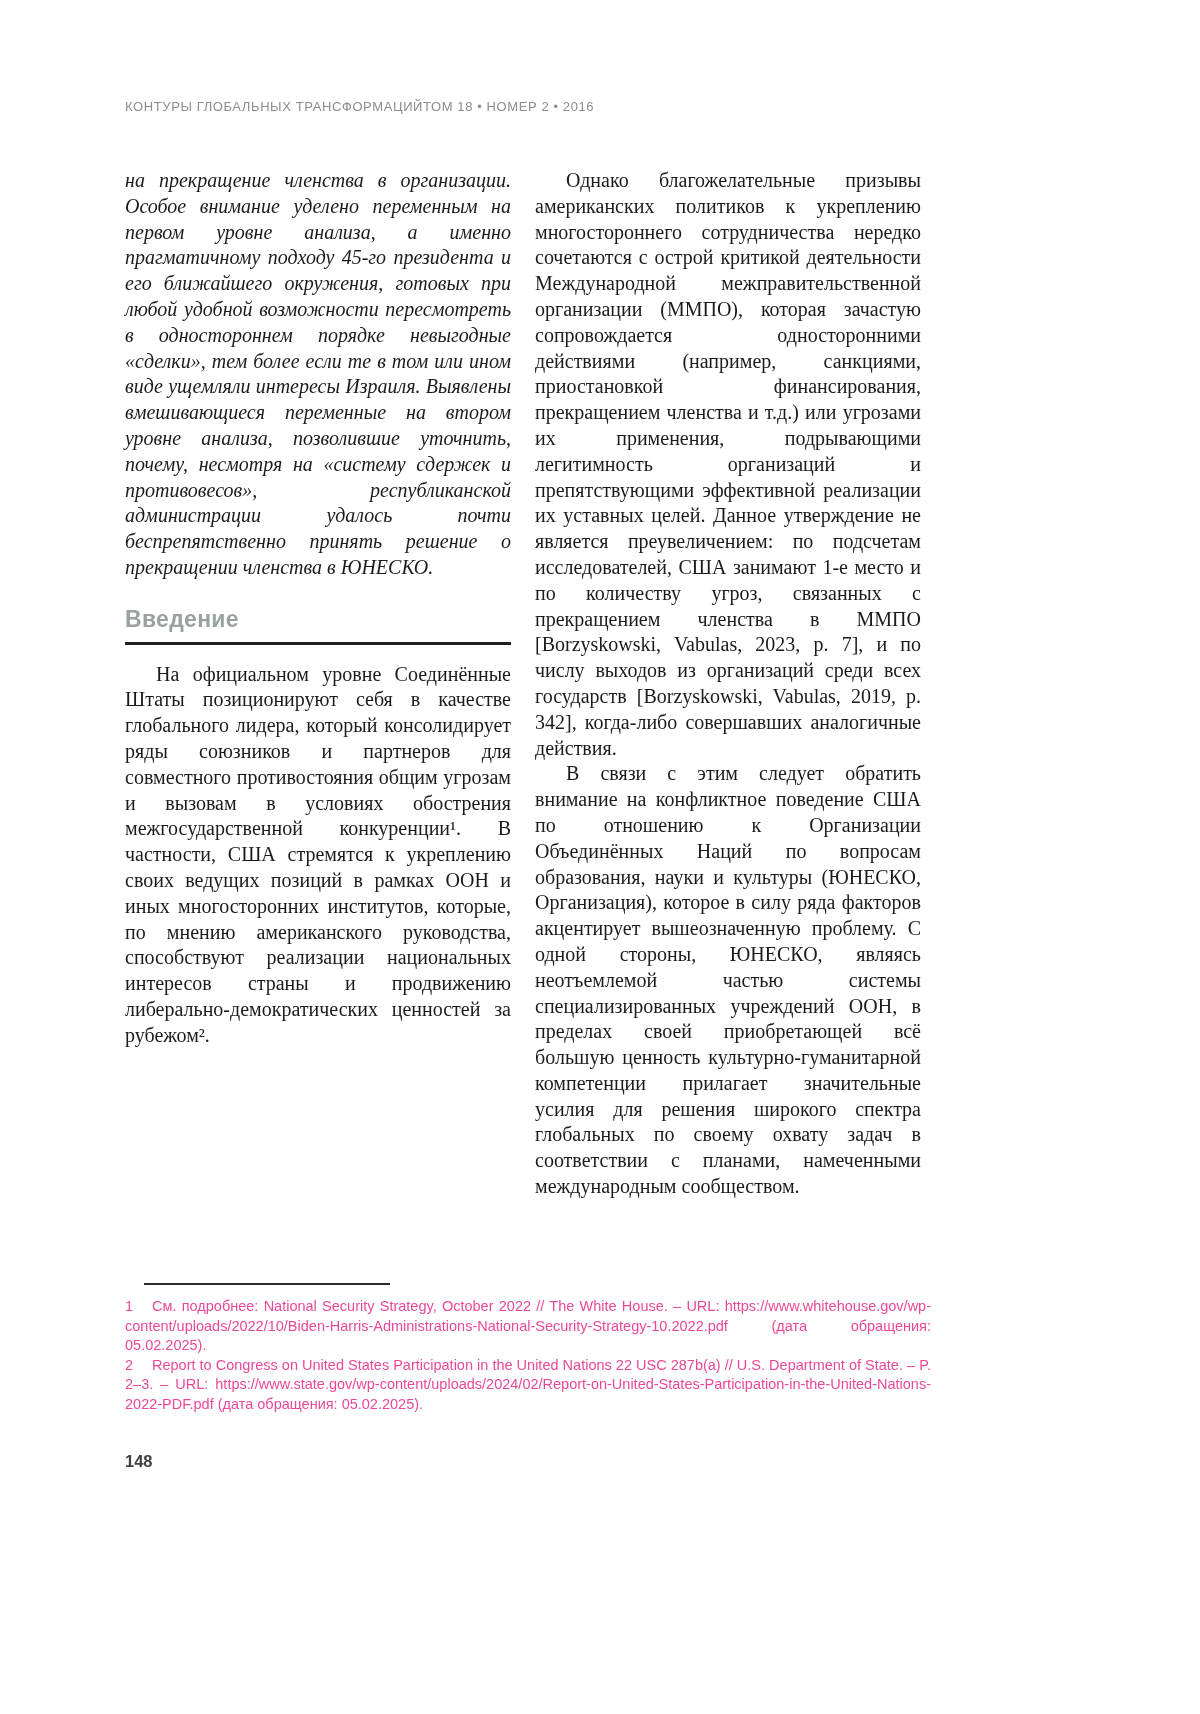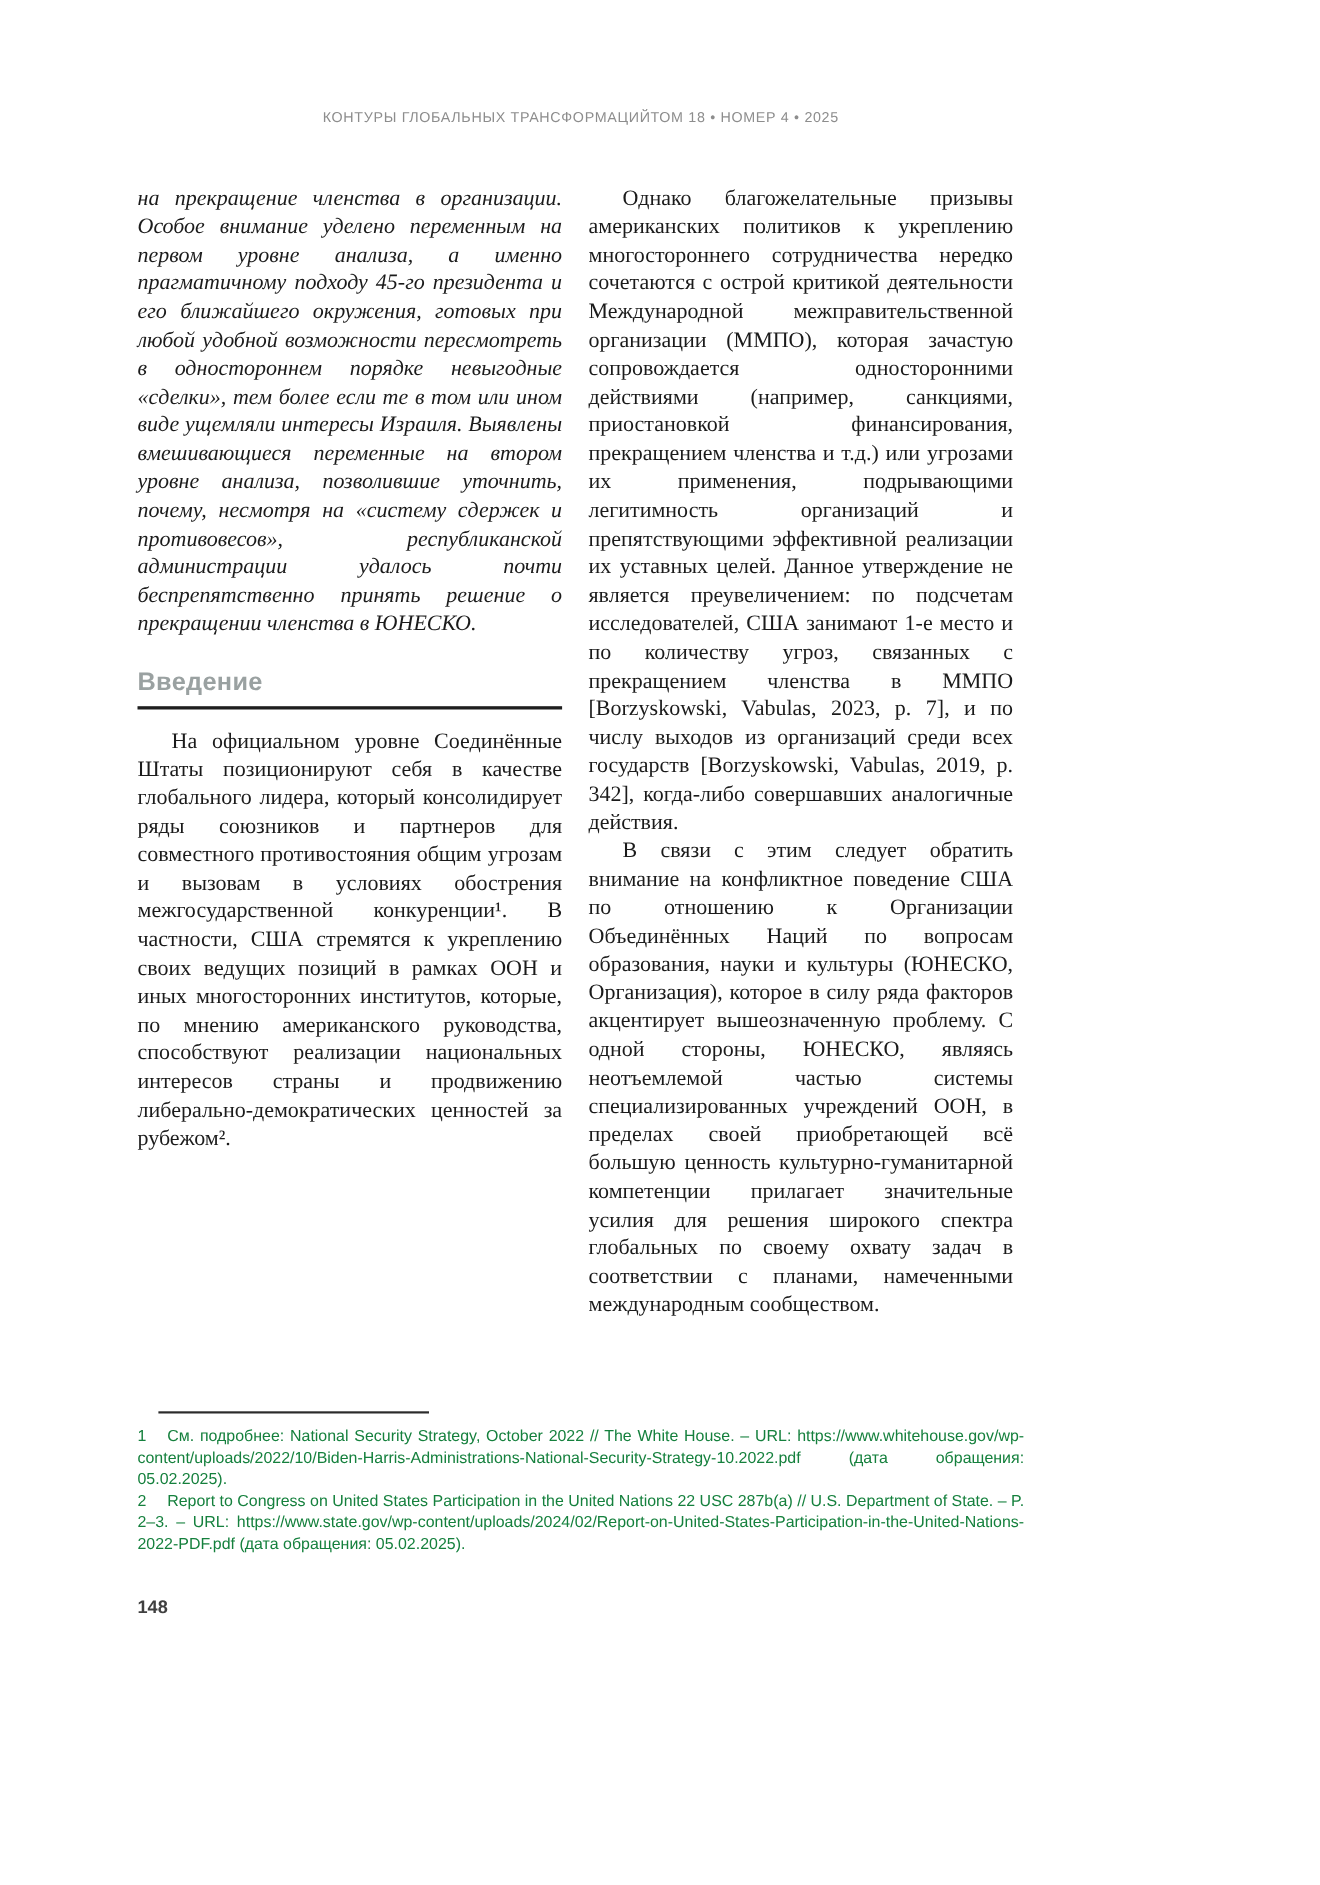--- a/index.html
+++ b/index.html
@@ -12,21 +12,21 @@
     font-family: "Liberation Serif", serif;
     color: #1b1b1b;
   }
   .page { position: absolute; inset: 0; }
 
   .running-header {
     position: absolute;
     top: 99px; left: 125px;
     width: 806px;
     display: flex;
-    justify-content: center;
+    justify-content: flex-start;
     font-family: "Liberation Sans", sans-serif;
     font-size: 13px;
     letter-spacing: 0.6px;
     color: #8d8d8d;
   }
 
   .columns {
     position: absolute;
     top: 168px; left: 125px;
     width: 806px;
@@ -66,21 +66,21 @@
 
   .para-2 { margin-top: 0 !important; }
 
   .footnotes {
     position: absolute;
     top: 1283px; left: 125px;
     width: 806px;
     font-family: "Liberation Sans", sans-serif;
     font-size: 14.5px;
     line-height: 19.5px;
-    color: #15803d;
+    color: #ec4899;
     text-align: justify;
   }
   .fn-rule {
     width: 246px;
     border: none;
     border-top: 2px solid #2b2b2b;
     margin: 0 0 12px 19px;
   }
   .fn { margin: 0; }
   .fn-num { display: inline-block; width: 27px; font-style: normal; }
@@ -94,21 +94,21 @@
     color: #404040;
   }
 </style>
 </head>
 <body>
 
 <div class="page">
 
   <header class="running-header">
     <span>КОНТУРЫ ГЛОБАЛЬНЫХ ТРАНСФОРМАЦИЙ</span>
-    <span>ТОМ 18 • НОМЕР 4 • 2025</span>
+    <span>ТОМ 18 • НОМЕР 2 • 2016</span>
   </header>
 
   <div class="columns">
 
     <div class="col">
       <p class="abstract">на прекращение членства в организации. Особое внимание уделено переменным на первом уровне анализа, а именно прагматичному подходу 45-го президента и его ближайшего окружения, готовых при любой удобной возможности пересмотреть в одностороннем порядке невыгодные «сделки», тем более если те в том или ином виде ущемляли интересы Израиля. Выявлены вмешивающиеся переменные на втором уровне анализа, позволившие уточнить, почему, несмотря на «систему сдержек и противовесов», республиканской администрации удалось почти беспрепятственно принять решение о прекращении членства в ЮНЕСКО.</p>
 
 
       <h2 class="section-heading">Введение</h2>
       <hr class="heading-rule">

